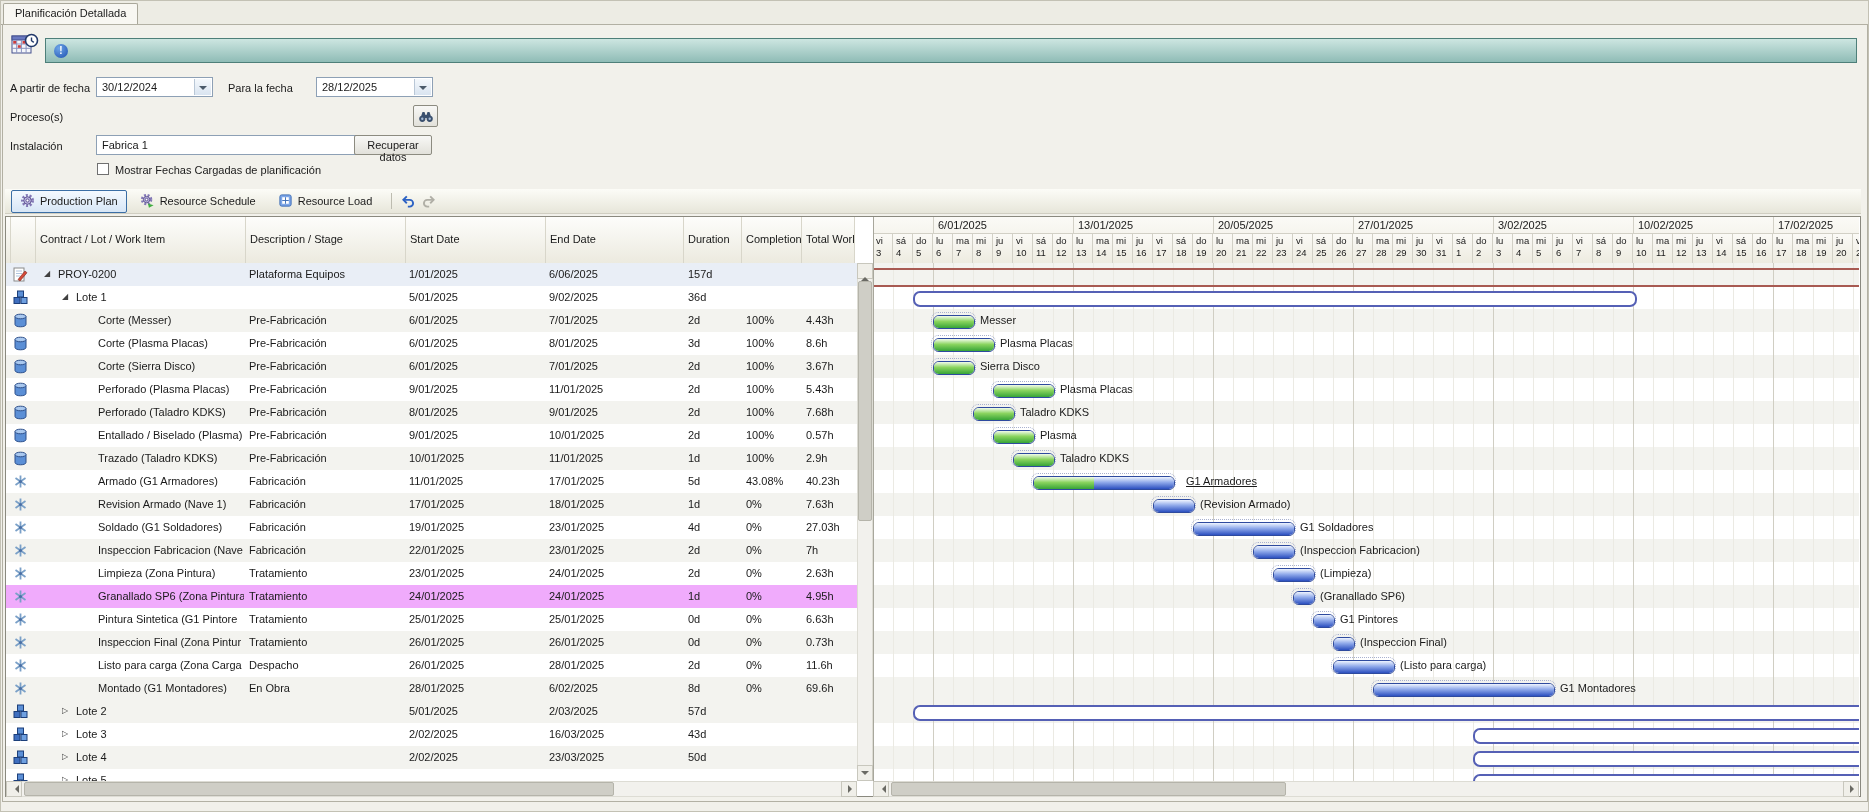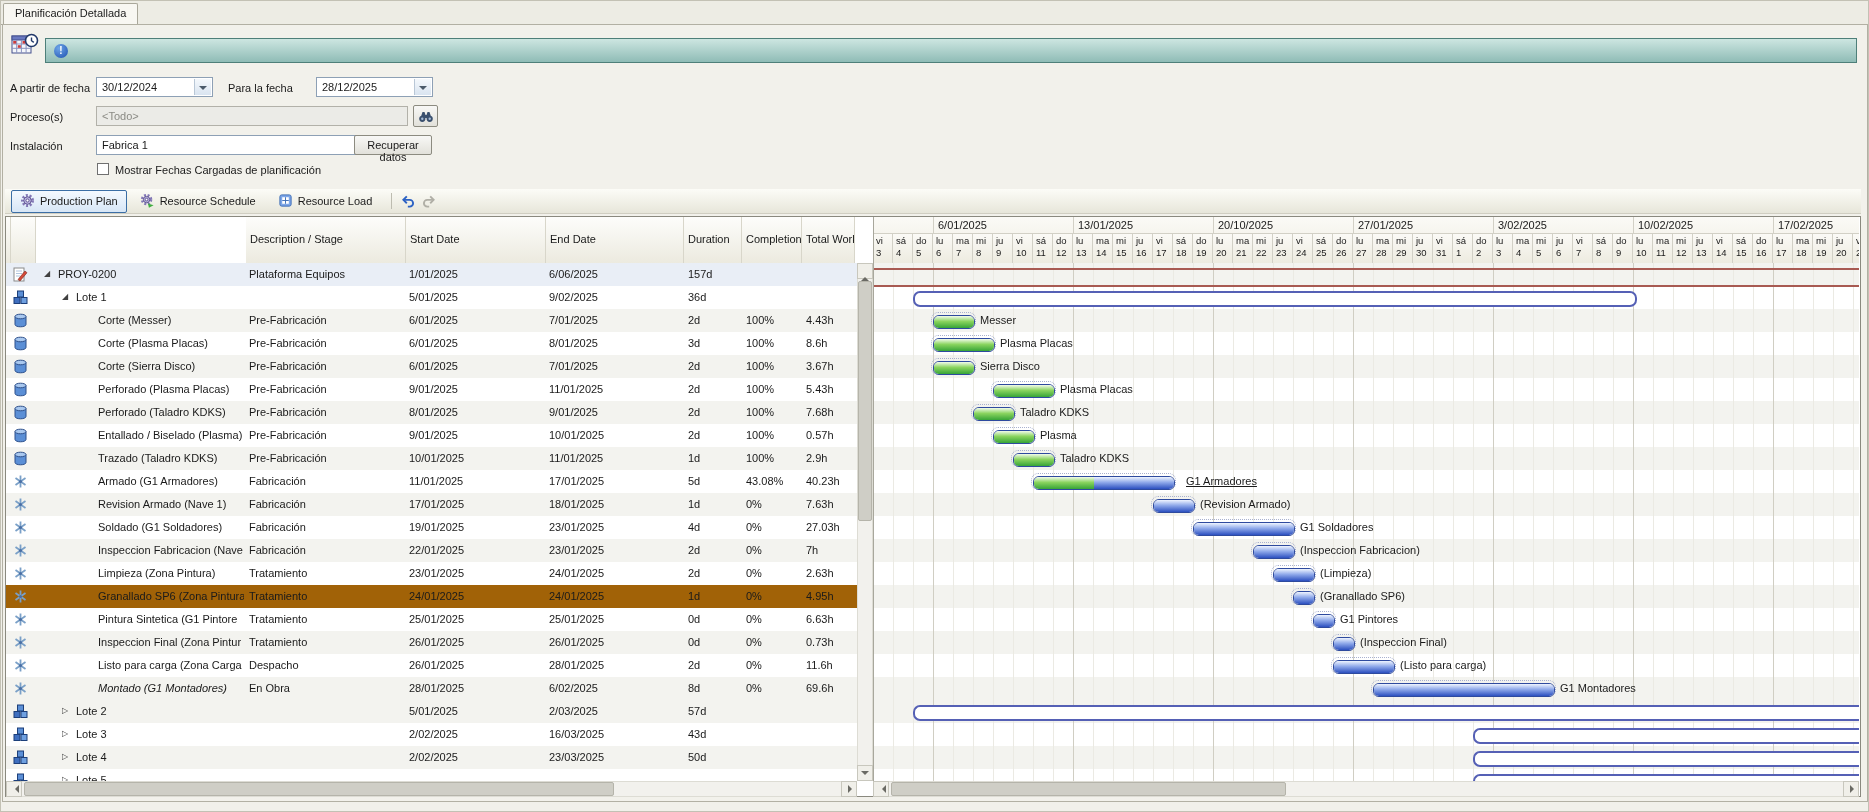--- a/index.html
+++ b/index.html
@@ -101,23 +101,20 @@
     <span class="cval">30/12/2024</span>
     <span class="carrow"></span>
   </div>
   <div class="abs flabel" style="left:227px;top:80px;">Para la fecha</div>
   <div class="abs combo" style="left:315px;top:76px;width:117px;">
     <span class="cval">28/12/2025</span>
     <span class="carrow"></span>
   </div>
 
   <div class="abs flabel" style="left:9px;top:109px;">Proceso(s)</div>
-  <div class="abs dinput" style="left:95px;top:105px;width:312px;">
-    <span style="position:absolute;left:5px;top:3px;">&lt;Todo&gt;</span>
-  </div>
   <div class="abs btn" style="left:412px;top:104px;width:25px;height:22px;padding-top:3px;">
     <svg width="16" height="14" viewBox="0 0 16 14">
       <path d="M2.5 9 L4.5 3 h2 l1 3 h1 l1 -3 h2 l2 6" fill="#3a506e"></path>
       <circle cx="4.3" cy="9.8" r="3.1" fill="#3a506e"></circle>
       <circle cx="11.7" cy="9.8" r="3.1" fill="#3a506e"></circle>
       <circle cx="4.3" cy="9.8" r="1.2" fill="#a6bcd8"></circle>
       <circle cx="11.7" cy="9.8" r="1.2" fill="#a6bcd8"></circle>
     </svg>
   </div>
 
@@ -175,20 +172,21 @@
     <div class="ibtn">
       <svg width="15" height="15" viewBox="0 0 16 16">
           <path d="M9.8 2.5 L13.5 6.2 L9.8 9.9" fill="none" stroke="#b0afa6" stroke-width="2"></path>
           <path d="M13.2 6.2 h-6.5 a3.6 3.6 0 0 0 0 7.2 h2" fill="none" stroke="#b0afa6" stroke-width="2"></path>
         </svg>
     </div>
   </div>
 
   <div class="abs panel" id="panel">
       <div class="thead-cell abs" style="left: 2px; top: 0px; width: 28px;"><span></span></div>
+      <div class="thead-cell abs" style="left: 30px; top: 0px; width: 210px;"><span>Contract / Lot / Work Item</span></div>
       <div class="thead-cell abs" style="left: 240px; top: 0px; width: 160px;"><span>Description / Stage</span></div>
       <div class="thead-cell abs" style="left: 540px; top: 0px; width: 138px;"><span>End Date</span></div>
       <div class="thead-cell abs" style="left: 400px; top: 0px; width: 140px;"><span>Start Date</span></div>
       <div class="thead-cell abs" style="left: 678px; top: 0px; width: 58px;"><span>Duration</span></div>
       <div class="thead-cell abs" style="left: 736px; top: 0px; width: 60px;"><span>Completion</span></div>
       <div class="thead-cell abs" style="left: 796px; top: 0px; width: 53px;"><span>Total Work</span></div>
       <div class="thead-cell abs" style="left: 0px; top: 0px; width: 2px;"></div>
       <div class="abs" style="left: 0px; top: 46px; width: 867px; height: 1px; background: rgb(179, 177, 165);"></div>
       <div class="abs" style="left: 0px; top: 46px; width: 851px; height: 518px; overflow: hidden;">
         <div class="trow" style="top: 0px; background: rgb(233, 238, 246);">
@@ -385,21 +383,21 @@
               <circle cx="7.5" cy="7.5" r="1.6" fill="#4a6fa5"></circle>
             </svg></div>
           <div class="cell" style="left: 92px; width: 146px;">Limpieza (Zona Pintura)</div>
           <div class="cell" style="left: 243px; width: 154px;">Tratamiento</div>
           <div class="cell" style="left: 403px; width: 130px;">23/01/2025</div>
           <div class="cell" style="left: 543px; width: 120px;">24/01/2025</div>
           <div class="cell" style="left: 682px; width: 55px;">2d</div>
           <div class="cell" style="left: 740px; width: 55px;">0%</div>
           <div class="cell" style="left: 800px; width: 50px;">2.63h</div>
         </div>
-        <div class="trow" style="top: 322px; background: #a16207;">
+        <div class="trow" style="top: 322px; background: #f0abfc;">
           <div class="rowicon"><svg width="15" height="15" viewBox="0 0 15 15">
               <g stroke="#7aa0c8" stroke-width="1.8">
                 <line x1="7.5" y1="1.5" x2="7.5" y2="13.5"></line>
                 <line x1="2.5" y1="4" x2="12.5" y2="11"></line>
                 <line x1="12.5" y1="4" x2="2.5" y2="11"></line>
               </g>
               <circle cx="7.5" cy="7.5" r="1.6" fill="#4a6fa5"></circle>
             </svg></div>
           <div class="cell" style="left: 92px; width: 146px;">Granallado SP6 (Zona Pintura</div>
           <div class="cell" style="left: 243px; width: 154px;">Tratamiento</div>
@@ -462,21 +460,21 @@
         </div>
         <div class="trow" style="top: 414px; background: rgb(243, 243, 239);">
           <div class="rowicon"><svg width="15" height="15" viewBox="0 0 15 15">
               <g stroke="#7aa0c8" stroke-width="1.8">
                 <line x1="7.5" y1="1.5" x2="7.5" y2="13.5"></line>
                 <line x1="2.5" y1="4" x2="12.5" y2="11"></line>
                 <line x1="12.5" y1="4" x2="2.5" y2="11"></line>
               </g>
               <circle cx="7.5" cy="7.5" r="1.6" fill="#4a6fa5"></circle>
             </svg></div>
-          <div class="cell" style="left: 92px; width: 146px; font-style: italic;">Montado (G1 Montadores)</div>
+          <div class="cell" style="left: 92px; width: 146px;">Montado (G1 Montadores)</div>
           <div class="cell" style="left: 243px; width: 154px;">En Obra</div>
           <div class="cell" style="left: 403px; width: 130px;">28/01/2025</div>
           <div class="cell" style="left: 543px; width: 120px;">6/02/2025</div>
           <div class="cell" style="left: 682px; width: 55px;">8d</div>
           <div class="cell" style="left: 740px; width: 55px;">0%</div>
           <div class="cell" style="left: 800px; width: 50px;">69.6h</div>
         </div>
         <div class="trow" style="top: 437px; background: rgb(243, 243, 239);">
           <div class="rowicon"><svg width="15" height="15" viewBox="0 0 15 15">
               <rect x="4.5" y="1" width="6" height="6" fill="#5b8fd6" stroke="#1c3f7a"></rect>
@@ -720,21 +718,21 @@
         <div class="daycell" style="left: 959px; width: 20px;">
           <div>ju</div>
           <div>20</div>
         </div>
         <div class="daycell" style="left: 979px; width: 20px;">
           <div>vi</div>
           <div>21</div>
         </div>
         <div class="wkcell" style="left: 59px; width: 140px;"><span>6/01/2025</span></div>
         <div class="wkcell" style="left: 199px; width: 140px;"><span>13/01/2025</span></div>
-        <div class="wkcell" style="left: 339px; width: 140px;"><span>20/10/2025</span></div>
+        <div class="wkcell" style="left: 339px; width: 140px;"><span>20/05/2025</span></div>
         <div class="wkcell" style="left: 479px; width: 140px;"><span>27/01/2025</span></div>
         <div class="wkcell" style="left: 619px; width: 140px;"><span>3/02/2025</span></div>
         <div class="wkcell" style="left: 759px; width: 140px;"><span>10/02/2025</span></div>
         <div class="wkcell" style="left: 899px; width: 140px;"><span>17/02/2025</span></div>
       </div>
       <div class="gwrap abs" style="left: 867px; top: 46px; width: 986px; height: 518px; border-left: 1px solid rgb(168, 167, 156); position: absolute; background: rgb(255, 255, 255);">
         <div class="stripe" style="top: 0px; background: rgb(243, 243, 239);"></div>
         <div class="stripe" style="top: 23px; background: rgb(255, 255, 255);"></div>
         <div class="stripe" style="top: 46px; background: rgb(243, 243, 239);"></div>
         <div class="stripe" style="top: 69px; background: rgb(255, 255, 255);"></div>

